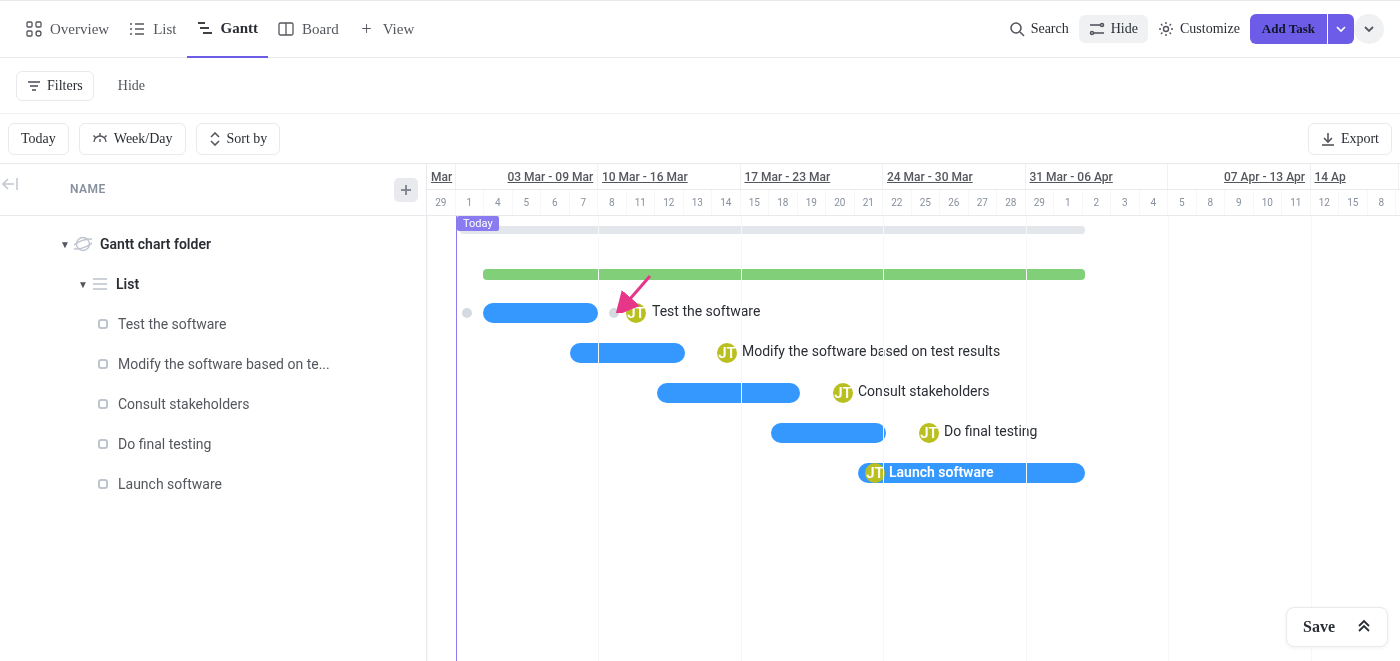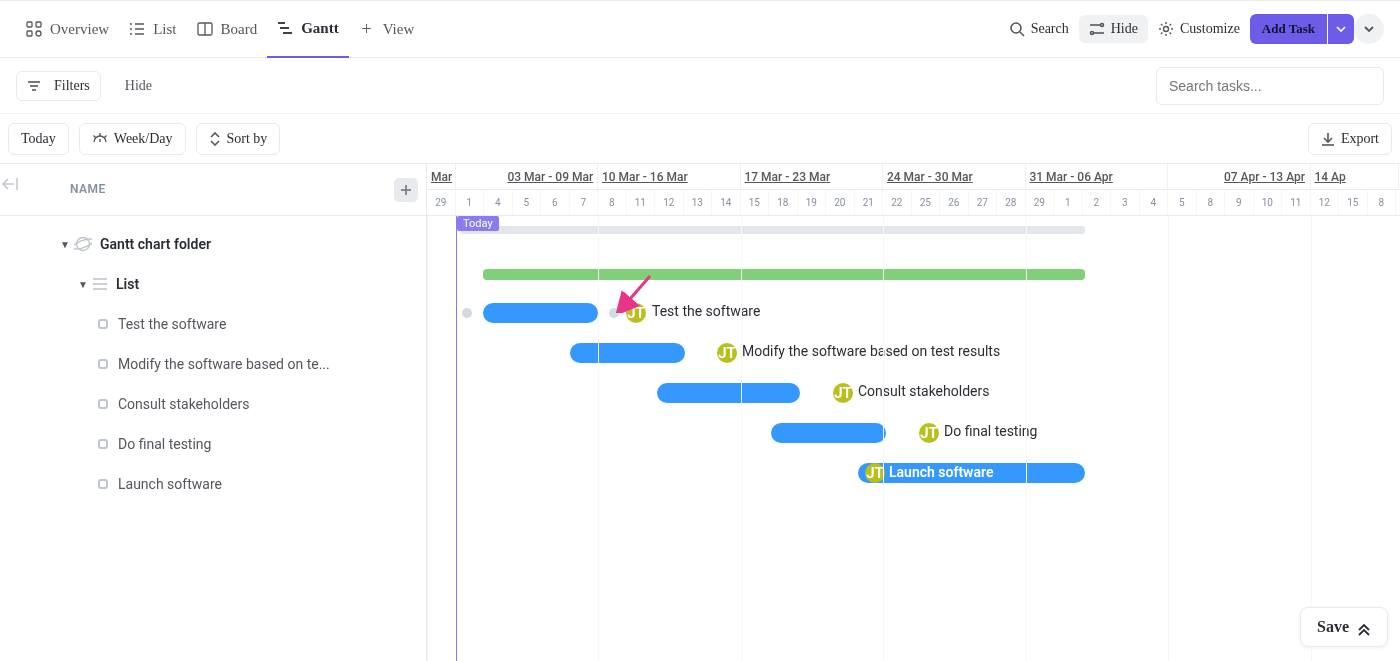--- a/index.html
+++ b/index.html
@@ -12,21 +12,21 @@
   .plus { font-size:18px; font-weight:400; }
   .spacer { flex:1; }
   .topright { display:flex; align-items:center; gap:0; }
   .toprbtn { display:flex; align-items:center; gap:6px; padding:6px 10px; font-size:14px; font-weight:500; border-radius:6px; }
   .toprbtn.light { background:#f0f1f3; }
   .addtask { background:#6c5ce7; color:#0f172a; padding:7px 12px; border-radius:6px 0 0 6px; font-weight:600; }
   .addtask-caret { background:#6c5ce7; color:#fff; padding:7px 8px; border-radius:0 6px 6px 0; margin-left:1px; }
   .circbtn { width:30px; height:30px; border-radius:50%; background:#f0f1f3; display:flex; align-items:center;justify-content:center; }
 
   .row2 { display:flex; align-items:center; height:56px; padding:0 16px; border-bottom:1px solid #f0f1f3; }
-  .filters-btn { display:flex; align-items:center; gap:13px; border:1px solid #e8eaed; border-radius:6px; padding:6px 10px; font-size:14px; font-weight:500; }
+  .filters-btn { display:flex; align-items:center; gap:6px; border:1px solid #e8eaed; border-radius:6px; padding:6px 10px; font-size:14px; font-weight:500; }
   .hide-text { margin-left:24px; font-size:14px; font-weight:500; color:#54575d; }
   .search-box { margin-left:auto; width:228px; height:38px; border:1px solid #e8eaed; border-radius:6px; padding:0 12px; font-size:14px; color:#87909e; }
 
   .row3 { display:flex; align-items:center; height:50px; padding:0 8px; border-bottom:1px solid #e8eaed; gap:10px; }
   .r3btn { border:1px solid #e8eaed; border-radius:6px; padding:7px 12px; font-size:14px; font-weight:500; display:flex; align-items:center; gap:6px; }
 
   .main { display:flex; height: calc(661px - 58px - 56px - 50px); }
   .left { width:427px; flex:0 0 427px; border-right:1px solid #e8eaed; position:relative; }
   .left-header { height:52px; display:flex; align-items:center; padding:0 16px 1px 70px; font-size:12px; font-weight:600; color:#87909e; border-bottom:1px solid #e8eaed; letter-spacing:.5px; position:relative;}
   .left-header .addcol { position:absolute; right:8px; top:14px; width:24px; height:24px; background:#e8eaed; border-radius:5px; display:flex;align-items:center;justify-content:center; color:#7a828d;}
@@ -51,21 +51,21 @@
   .today-line { position:absolute; top:0; bottom:0; width:1.5px; background:#8a7cf0; z-index:5; }
   .today-pill { position:absolute; top:0; background:#8a7cf0; color:#fff; font-size:11px; padding:1px 6px; border-radius:2px; z-index:6;}
   .grey-span { position:absolute; top:10px; height:8px; background:#e3e6ea; border-radius:3px; }
   .green-span { position:absolute; top:53px; height:11px; background:#82cf7a; border-radius:4px; }
   .taskbar { position:absolute; height:20px; background:#3498ff; border-radius:10px; }
   .task-handle { position:absolute; width:10px;height:10px; border-radius:50%; background:#d5d9e0; }
   .avatar { width:20px; height:20px; border-radius:50%; background:#b9bf1e; color:#fff; font-size:15px; font-weight:600; display:flex;align-items:center;justify-content:center; position:absolute;}
   .task-label { position:absolute; font-size:14px; color:#2a2e34; white-space:nowrap; }
   .launch-label { color:#fff; font-weight:600; }
   .arrow { position:absolute; z-index:7; }
-  .save-btn { position:absolute; right:12px; bottom:14px; border:1px solid #e8eaed; background:#fff; border-radius:8px; padding:10px 16px; font-size:16px; font-weight:600; display:flex; align-items:flex-end; gap:8px; box-shadow:0 1px 4px rgba(0,0,0,.06);margin-left:34px;}
+  .save-btn { position:absolute; right:12px; bottom:14px; border:1px solid #e8eaed; background:#fff; border-radius:8px; padding:10px 16px; font-size:16px; font-weight:600; display:flex; align-items:flex-start; gap:22px; box-shadow:0 1px 4px rgba(0,0,0,.06);margin-left:34px;}
   svg { display:block; }
 </style>
 </head>
 <body>
 
 <div class="topbar">
   <button class="tab">
     <span class="icon">
       <svg width="16" height="16" viewBox="0 0 16 16" fill="none" stroke="#54575d" stroke-width="1.3">
           <rect x="1" y="1" width="5" height="5" rx="1"></rect>
@@ -82,38 +82,38 @@
           <circle cx="2" cy="3" r="1" fill="#54575d" stroke="none"></circle>
           <line x1="6" y1="3" x2="15" y2="3"></line>
           <circle cx="2" cy="8" r="1" fill="#54575d" stroke="none"></circle>
           <line x1="6" y1="8" x2="15" y2="8"></line>
           <circle cx="2" cy="13" r="1" fill="#54575d" stroke="none"></circle>
           <line x1="6" y1="13" x2="15" y2="13"></line>
         </svg>
     </span>
     <span>List</span>
   </button>
-  <button class="tab">
-    <span class="icon">
-      <svg width="16" height="16" viewBox="0 0 16 16" fill="none" stroke="#54575d" stroke-width="1.3">
-          <rect x="1" y="2" width="14" height="12" rx="1.5"></rect>
-          <line x1="8" y1="2" x2="8" y2="14"></line>
-        </svg>
-    </span>
-    <span>Board</span>
-  </button>
   <button class="tab active">
     <span class="icon">
       <svg width="16" height="16" viewBox="0 0 16 16" fill="none" stroke="#2a2e34" stroke-width="1.8">
           <line x1="1" y1="3" x2="8" y2="3"></line>
           <line x1="3" y1="8" x2="12" y2="8"></line>
           <line x1="6" y1="13" x2="15" y2="13"></line>
         </svg>
     </span>
     <span>Gantt</span>
+  </button>
+  <button class="tab">
+    <span class="icon">
+      <svg width="16" height="16" viewBox="0 0 16 16" fill="none" stroke="#54575d" stroke-width="1.3">
+          <rect x="1" y="2" width="14" height="12" rx="1.5"></rect>
+          <line x1="8" y1="2" x2="8" y2="14"></line>
+        </svg>
+    </span>
+    <span>Board</span>
   </button>
   <button class="tab">
     <span class="icon plus">+</span>
     <span>View</span>
   </button>
   <div class="spacer"></div>
   <div class="topright">
     <button class="toprbtn">
       <span>
           <svg width="16" height="16" viewBox="0 0 16 16" fill="none" stroke="#54575d" stroke-width="1.6">
@@ -164,21 +164,20 @@
     <span>
         <svg width="14" height="14" viewBox="0 0 14 14" fill="none" stroke="#54575d" stroke-width="1.6">
           <line x1="1" y1="3" x2="13" y2="3"></line>
           <line x1="3" y1="7" x2="11" y2="7"></line>
           <line x1="5" y1="11" x2="9" y2="11"></line>
         </svg>
       </span>
     <span>Filters</span>
   </button>
   <button class="hide-text">Hide</button>
-  <input class="search-box" placeholder="Search tasks..." style="">
 </div>
 
 <div class="row3">
   <button class="r3btn">Today</button>
   <button class="r3btn">
     <span>
         <svg width="16" height="14" viewBox="0 0 16 14" fill="none" stroke="#54575d" stroke-width="1.4">
           <path d="M2 10a6 6 0 0 1 12 0"></path>
           <line x1="8" y1="4" x2="8" y2="1"></line>
           <line x1="3.5" y1="5.5" x2="1.5" y2="3.5"></line>

